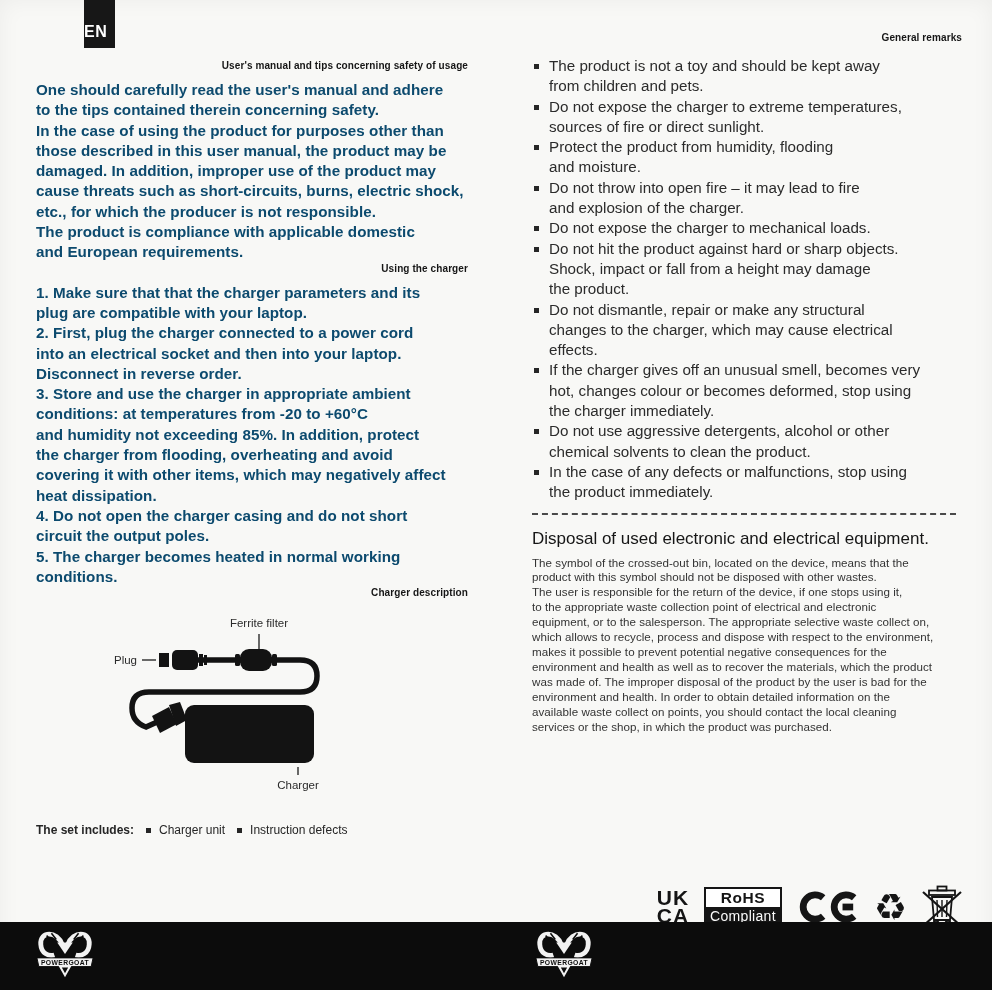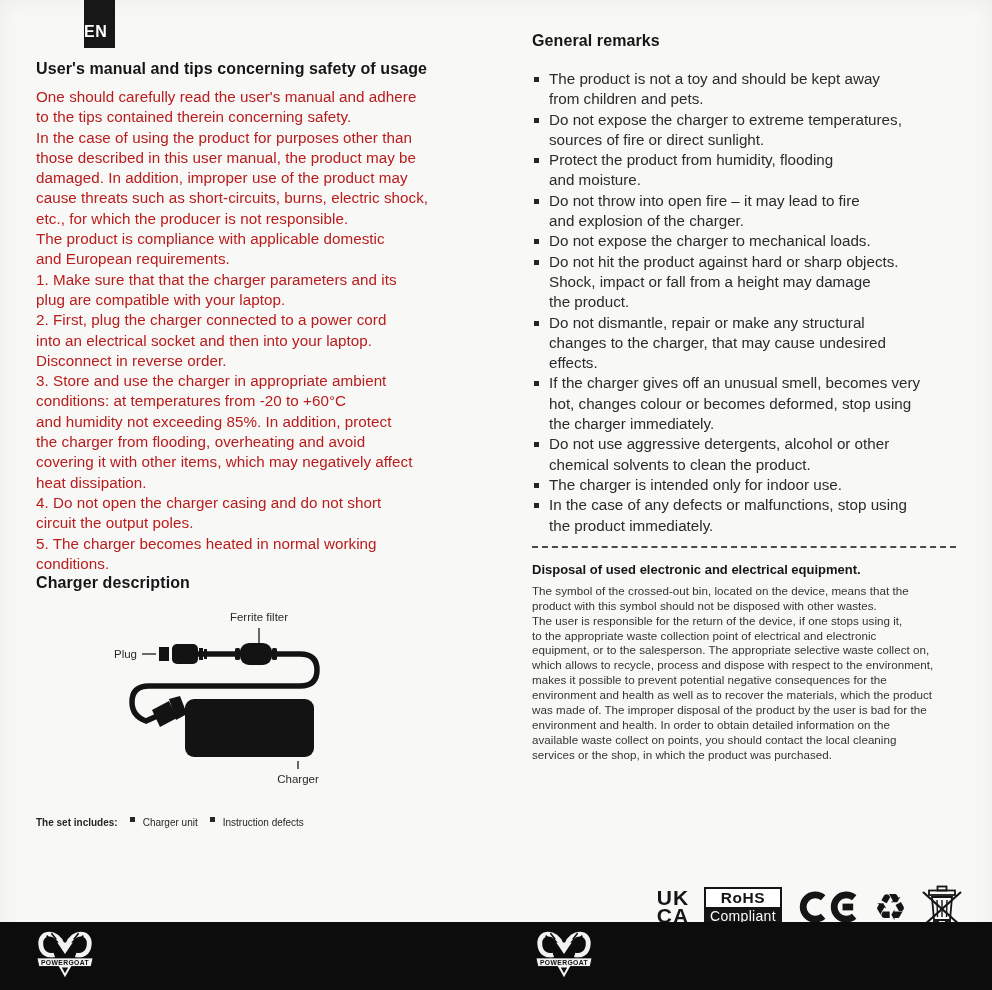--- a/index.html
+++ b/index.html
@@ -19,49 +19,50 @@
     background:#171717; color:#fff; font-weight:bold; font-size:16px;
     display:flex; align-items:flex-end; justify-content:flex-start; padding-bottom:7px;
     letter-spacing:.5px;
     margin-left:48px;
   }
 
   
   .col-left { position:absolute; left:36px; top:60px; width:432px; }
   .col-right{ position:absolute; left:532px; top:32px; width:430px; }
 
-  h2.sec { font-size:16px; font-weight:bold; color:#161616; letter-spacing:.1px; }
+  h2.sec { font-size:10px; font-weight:bold; color:#161616; letter-spacing:.1px;text-align:right; }
   .body-text{
-    font-size:15.2px; line-height:20.3px; white-space:pre-line; color:#b91c1c;
+    font-size:15.2px; line-height:20.3px; white-space:pre-line; color:#0c4a6e;
     letter-spacing:.05px;
+    font-weight:bold;
   }
   .col-left h2.sec { margin-top:0; margin-bottom:9px; }
   .mt-sec { margin-top:16px; }
 
   
-  ul.remarks { list-style:none; margin-top:19px; }
+  ul.remarks { list-style:none; margin-top:13px; }
   ul.remarks li{ display:flex; align-items:flex-start; }
   ul.remarks .sq{
     flex:0 0 auto; width:5px; height:5px; background:#262626; margin:8px 10px 0 2px;
   }
   ul.remarks .li-text{ font-size:15.2px; line-height:20.3px; white-space:pre-line; color:#2b2b2b; }
 
   
   .dashes{ border:0; border-top:2px dashed #4a4a4a; margin:10px 0 14px 0; width:424px; }
 
   
-  .disposal-h{ font-size:13px; font-weight:bold; color:#161616; margin-bottom:7px; }
+  .disposal-h{ font-size:17px; font-weight:normal; color:#161616; margin-bottom:7px; }
   .disposal-b{ font-size:11.6px; line-height:14.9px; white-space:pre-line; color:#333; letter-spacing:.04px; }
 
   
   .diagram{ margin-top:11px; }
   .diagram svg text{ font-family:"Liberation Sans", sans-serif; fill:#2b2b2b; }
 
   
-  .set-line{ margin-top:20px; font-size:10px; color:#262626; display:flex; align-items:flex-start; }
+  .set-line{ margin-top:20px; font-size:12px; color:#262626; display:flex; align-items:center; }
   .set-line .lbl{ font-weight:bold; }
   .set-line .sq{ width:5px; height:5px; background:#262626; display:inline-block; margin:0 8px 0 12px; }
 
   
   .marks{
     position:absolute; left:532px; top:883px; width:430px; height:48px;
     display:flex; justify-content:flex-end; align-items:center; gap:15px;
   }
   .ukca{ font-weight:800; font-size:21px; line-height:.85; letter-spacing:1px; color:#151515; }
   .rohs{ border:2.5px solid #151515; background:#fff; text-align:center; }
@@ -90,20 +91,21 @@
     <div class="body-text">One should carefully read the user's manual and adhere
 to the tips contained therein concerning safety.
 In the case of using the product for purposes other than
 those described in this user manual, the product may be
 damaged. In addition, improper use of the product may
 cause threats such as short-circuits, burns, electric shock,
 etc., for which the producer is not responsible.
 The product is compliance with applicable domestic
 and European requirements.</div>
 
+    <h2 class="sec mt-sec" style="margin-bottom:9px;">Using the charger</h2>
     <div class="body-text">1. Make sure that that the charger parameters and its
 plug are compatible with your laptop.
 2. First, plug the charger connected to a power cord
 into an electrical socket and then into your laptop.
 Disconnect in reverse order.
 3. Store and use the charger in appropriate ambient
 conditions: at temperatures from -20 to +60°C
 and humidity not exceeding 85%. In addition, protect
 the charger from flooding, overheating and avoid
 covering it with other items, which may negatively affect
@@ -183,37 +185,33 @@
         </li>
       <li>
           <span class="sq"></span>
           <span class="li-text">Do not hit the product against hard or sharp objects.
 Shock, impact or fall from a height may damage
 the product.</span>
         </li>
       <li>
           <span class="sq"></span>
           <span class="li-text">Do not dismantle, repair or make any structural
-changes to the charger, that may cause undesired
+changes to the charger, which may cause electrical
 effects.</span>
         </li>
       <li>
           <span class="sq"></span>
           <span class="li-text">If the charger gives off an unusual smell, becomes very
 hot, changes colour or becomes deformed, stop using
 the charger immediately.</span>
         </li>
       <li>
           <span class="sq"></span>
           <span class="li-text">Do not use aggressive detergents, alcohol or other
 chemical solvents to clean the product.</span>
-        </li>
-      <li>
-          <span class="sq"></span>
-          <span class="li-text">The charger is intended only for indoor use.</span>
         </li>
       <li>
           <span class="sq"></span>
           <span class="li-text">In the case of any defects or malfunctions, stop using
 the product immediately.</span>
         </li>
     </ul>
 
     <hr class="dashes">
 

